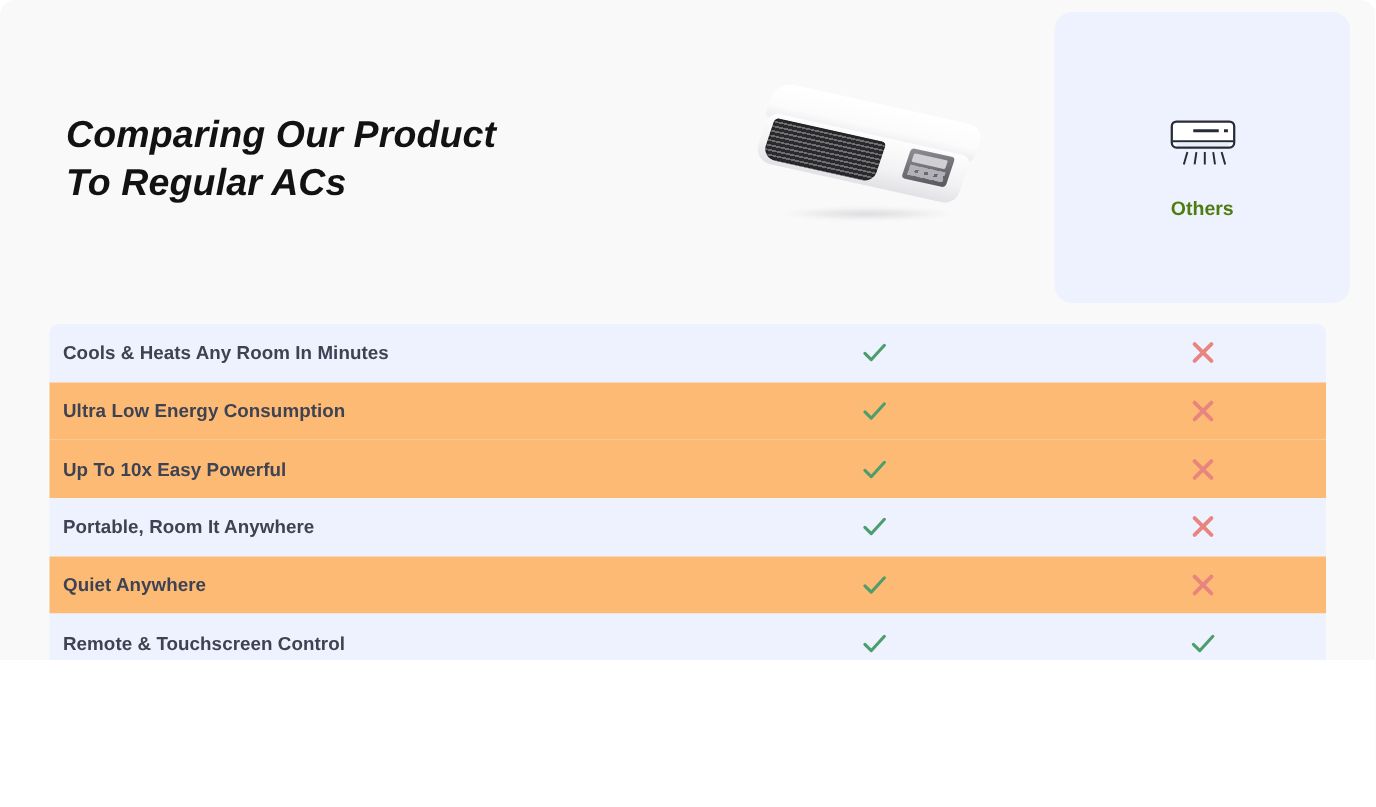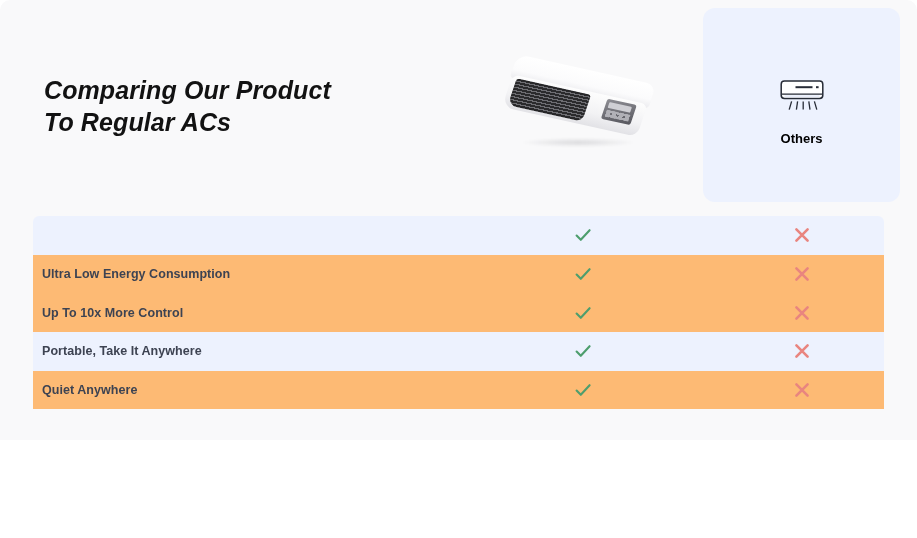--- a/index.html
+++ b/index.html
@@ -143,21 +143,21 @@
     height: 36px;
   }
   .others-label {
     position: absolute;
     left: 0;
     right: 0;
     top: 123px;
     text-align: center;
     font-size: 13px;
     font-weight: 600;
-    color: #000000;
+    color: #4d7c0f;
   }
 
   
   .rows {
     position: absolute;
     left: 33px;
     top: 216px;
     width: 851px;
   }
   .row {
@@ -245,20 +245,21 @@
         <line x1="24.2" y1="23.4" x2="24.2" y2="31.6" stroke="#262b36" stroke-width="1.3"></line>
         <line x1="29.8" y1="23.4" x2="31.0" y2="31.6" stroke="#262b36" stroke-width="1.3"></line>
         <line x1="35.4" y1="23.4" x2="37.8" y2="31.6" stroke="#262b36" stroke-width="1.3"></line>
       </svg>
     </span>
     <div class="others-label">Others</div>
   </div>
 
   <div class="rows" id="rows-container">
       <div class="row alt first">
+        <div class="row-label">Cools &amp; Heats Any Room In Minutes</div>
         <div class="cell-mark cell-ours">
           <svg class="mark-svg" width="20" height="20" viewBox="0 0 20 20" fill="none" xmlns="http://www.w3.org/2000/svg">
             <path d="M3.6 10.6 L7.8 14.8 L16.6 5.2" stroke="#4d9e6d" stroke-width="2.1" stroke-linecap="round" stroke-linejoin="round" fill="none"></path>
           </svg>
         </div>
         <div class="cell-mark cell-others">
           <svg class="mark-svg" width="18" height="18" viewBox="0 0 18 18" fill="none" xmlns="http://www.w3.org/2000/svg">
             <path d="M3.4 3.4 L14.6 14.6 M14.6 3.4 L3.4 14.6" stroke="#e9857f" stroke-width="2.6" stroke-linecap="round"></path>
           </svg>
         </div>
@@ -270,34 +271,34 @@
             <path d="M3.6 10.6 L7.8 14.8 L16.6 5.2" stroke="#4d9e6d" stroke-width="2.1" stroke-linecap="round" stroke-linejoin="round" fill="none"></path>
           </svg>
         </div>
         <div class="cell-mark cell-others">
           <svg class="mark-svg" width="18" height="18" viewBox="0 0 18 18" fill="none" xmlns="http://www.w3.org/2000/svg">
             <path d="M3.4 3.4 L14.6 14.6 M14.6 3.4 L3.4 14.6" stroke="#e9857f" stroke-width="2.6" stroke-linecap="round"></path>
           </svg>
         </div>
       </div>
       <div class="row plain">
-        <div class="row-label">Up To 10x More Control</div>
+        <div class="row-label">Up To 10x Easy Powerful</div>
         <div class="cell-mark cell-ours">
           <svg class="mark-svg" width="20" height="20" viewBox="0 0 20 20" fill="none" xmlns="http://www.w3.org/2000/svg">
             <path d="M3.6 10.6 L7.8 14.8 L16.6 5.2" stroke="#4d9e6d" stroke-width="2.1" stroke-linecap="round" stroke-linejoin="round" fill="none"></path>
           </svg>
         </div>
         <div class="cell-mark cell-others">
           <svg class="mark-svg" width="18" height="18" viewBox="0 0 18 18" fill="none" xmlns="http://www.w3.org/2000/svg">
             <path d="M3.4 3.4 L14.6 14.6 M14.6 3.4 L3.4 14.6" stroke="#e9857f" stroke-width="2.6" stroke-linecap="round"></path>
           </svg>
         </div>
       </div>
       <div class="row alt">
-        <div class="row-label">Portable, Take It Anywhere</div>
+        <div class="row-label">Portable, Room It Anywhere</div>
         <div class="cell-mark cell-ours">
           <svg class="mark-svg" width="20" height="20" viewBox="0 0 20 20" fill="none" xmlns="http://www.w3.org/2000/svg">
             <path d="M3.6 10.6 L7.8 14.8 L16.6 5.2" stroke="#4d9e6d" stroke-width="2.1" stroke-linecap="round" stroke-linejoin="round" fill="none"></path>
           </svg>
         </div>
         <div class="cell-mark cell-others">
           <svg class="mark-svg" width="18" height="18" viewBox="0 0 18 18" fill="none" xmlns="http://www.w3.org/2000/svg">
             <path d="M3.4 3.4 L14.6 14.6 M14.6 3.4 L3.4 14.6" stroke="#e9857f" stroke-width="2.6" stroke-linecap="round"></path>
           </svg>
         </div>
@@ -308,16 +309,29 @@
           <svg class="mark-svg" width="20" height="20" viewBox="0 0 20 20" fill="none" xmlns="http://www.w3.org/2000/svg">
             <path d="M3.6 10.6 L7.8 14.8 L16.6 5.2" stroke="#4d9e6d" stroke-width="2.1" stroke-linecap="round" stroke-linejoin="round" fill="none"></path>
           </svg>
         </div>
         <div class="cell-mark cell-others">
           <svg class="mark-svg" width="18" height="18" viewBox="0 0 18 18" fill="none" xmlns="http://www.w3.org/2000/svg">
             <path d="M3.4 3.4 L14.6 14.6 M14.6 3.4 L3.4 14.6" stroke="#e9857f" stroke-width="2.6" stroke-linecap="round"></path>
           </svg>
         </div>
       </div>
+      <div class="row alt last">
+        <div class="row-label">Remote &amp; Touchscreen Control</div>
+        <div class="cell-mark cell-ours">
+          <svg class="mark-svg" width="20" height="20" viewBox="0 0 20 20" fill="none" xmlns="http://www.w3.org/2000/svg">
+            <path d="M3.6 10.6 L7.8 14.8 L16.6 5.2" stroke="#4d9e6d" stroke-width="2.1" stroke-linecap="round" stroke-linejoin="round" fill="none"></path>
+          </svg>
+        </div>
+        <div class="cell-mark cell-others">
+          <svg class="mark-svg" width="20" height="20" viewBox="0 0 20 20" fill="none" xmlns="http://www.w3.org/2000/svg">
+            <path d="M3.6 10.6 L7.8 14.8 L16.6 5.2" stroke="#4d9e6d" stroke-width="2.1" stroke-linecap="round" stroke-linejoin="round" fill="none"></path>
+          </svg>
+        </div>
+      </div>
     </div>
 
   <div class="bottom-filler"></div>
 </div>
 
 </body></html>

